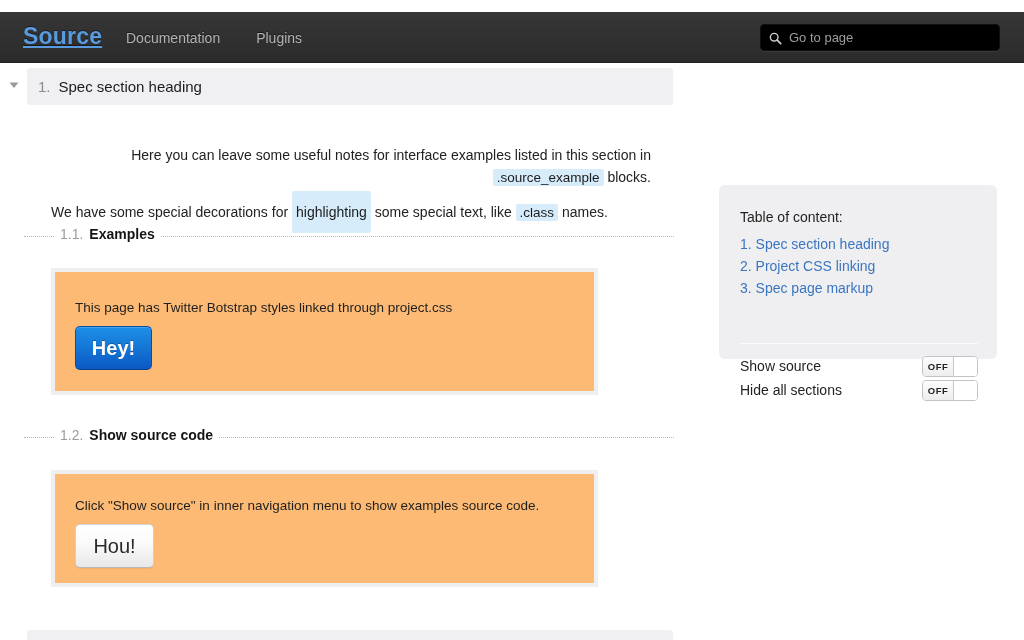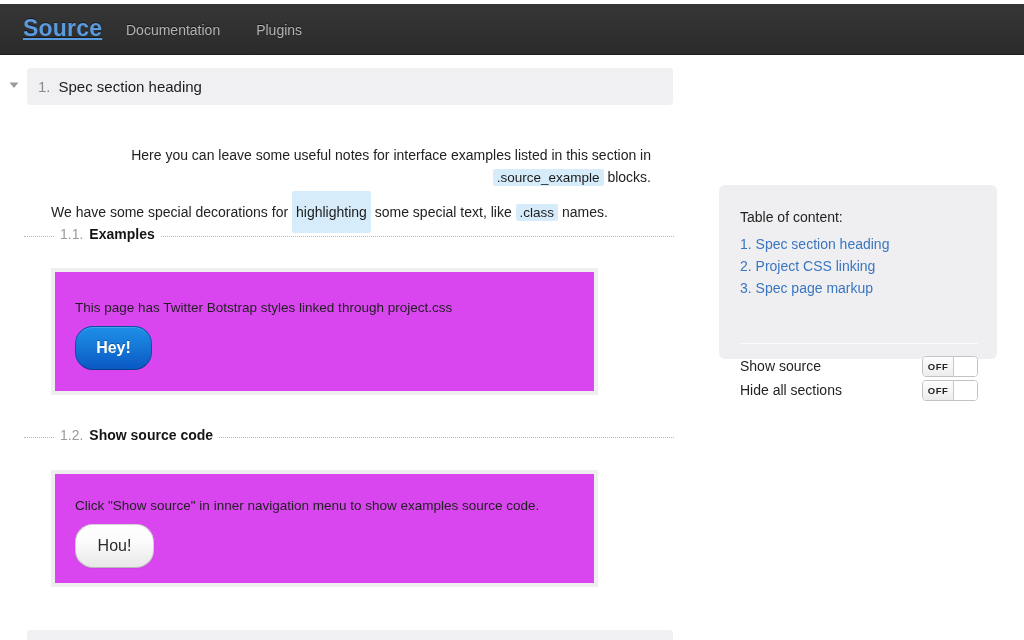--- a/index.html
+++ b/index.html
@@ -8,21 +8,21 @@
     width: 1024px; height: 640px;
     overflow: hidden;
     background: #ffffff;
     font-family: "Liberation Sans", sans-serif;
     -webkit-font-smoothing: antialiased;
   }
 
   
   .navbar {
     position: absolute;
-    top: 4px; left: 0;
+    top: 12px; left: 0;
     width: 1024px; height: 51px;
     background: #303030;
     background: linear-gradient(to bottom, #363636 0%, #2b2b2b 100%);
     border-bottom: 1px solid #1f1f1f;
   }
   .brand {
     position: absolute;
     left: 23px; top: 11px;
     font-size: 23px;
     font-weight: bold;
@@ -166,40 +166,40 @@
     color: #151515;
     line-height: 19px;
     flex: 0 0 auto;
   }
 
   
   .example-box {
     position: absolute;
     left: 51px;
     width: 547px;
-    background: #d946ef;
+    background: #fdba74;
     border: 4px solid #efeff1;
   }
   .example-box.ex1 { top: 268px; height: 127px; }
   .example-box.ex2 { top: 470px; height: 117px; }
   .example-text {
     position: absolute;
     left: 20px;
     font-size: 13.5px;
     color: #1f1f1f;
     line-height: 18px;
   }
   .example-box.ex1 .example-text { top: 27px; }
   .example-box.ex2 .example-text { top: 23px; }
 
   .btn {
     position: absolute;
     left: 20px;
-    border-radius: 18px;
-    font-size: 16px;
+    border-radius: 5px;
+    font-size: 20px;
     line-height: 1;
     display: flex;
     align-items: center;
     justify-content: center;
     cursor: pointer;
     border: 1px solid;
     white-space: nowrap;
   }
   .btn-primary {
     top: 54px;
@@ -303,20 +303,29 @@
 <body>
 
 <div class="navbar">
   <a class="brand" href="#">Source</a>
 
   <div class="nav-links">
     <a class="nav-link" href="#">Documentation</a>
     <a class="nav-link" href="#">Plugins</a>
   </div>
 
+  <div class="search-box">
+    <span class="search-icon">
+      <svg viewBox="0 0 14 14" width="13" height="13" aria-hidden="true">
+        <circle cx="5.6" cy="5.6" r="4.1" fill="none" stroke="#cfcfcf" stroke-width="1.5"></circle>
+        <line x1="8.8" y1="8.8" x2="12.6" y2="12.6" stroke="#cfcfcf" stroke-width="1.8" stroke-linecap="round"></line>
+      </svg>
+    </span>
+    <span class="search-placeholder">Go to page</span>
+  </div>
 </div>
 
 <div class="collapse-toggle">
   <span>
     <svg viewBox="0 0 16 16" width="16" height="16" aria-hidden="true">
       <polygon points="3.5,5.5 12.5,5.5 8,11" fill="#9a9a9a"></polygon>
     </svg>
   </span>
 </div>
 

